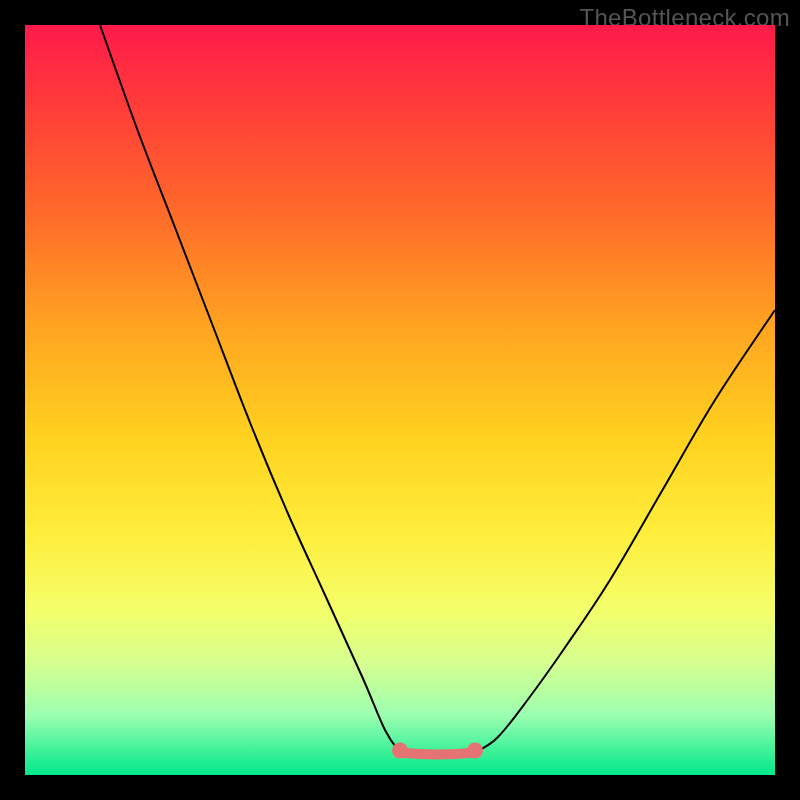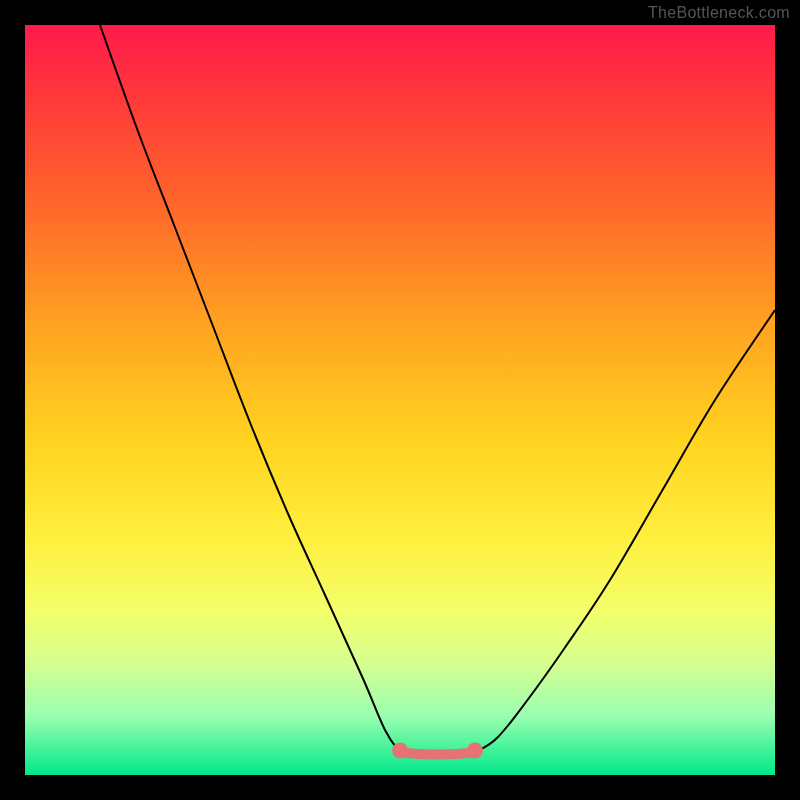--- a/index.html
+++ b/index.html
@@ -34,21 +34,21 @@
       #d6ff8f 85%,
       #9cffb0 92%,
       #00e88a 100%
     );
   }
   .watermark {
     position: absolute;
     top: 4px;
     right: 10px;
     color: #555;
-    font-size: 16px;
+    font-size: 24px;
     font-weight: 500;
     letter-spacing: 0.3px;
     user-select: none;
   }
   .curve-svg {
     position: absolute;
     left: 0;
     top: 0;
     width: 750px;
     height: 750px;

